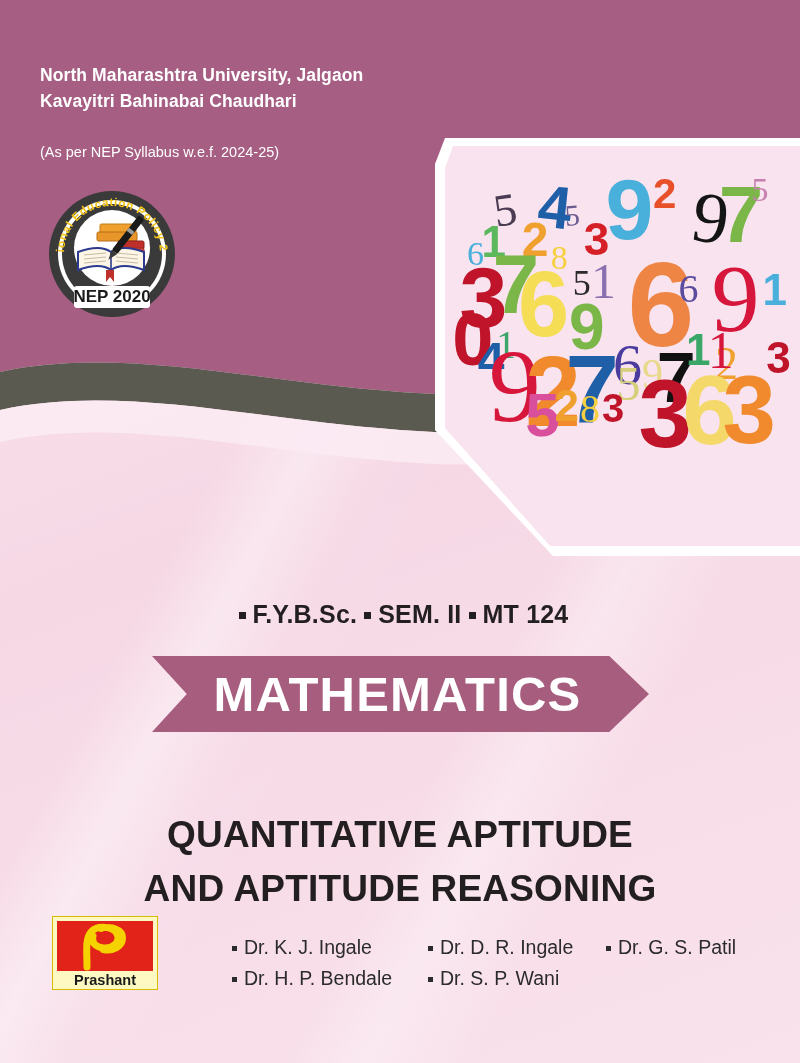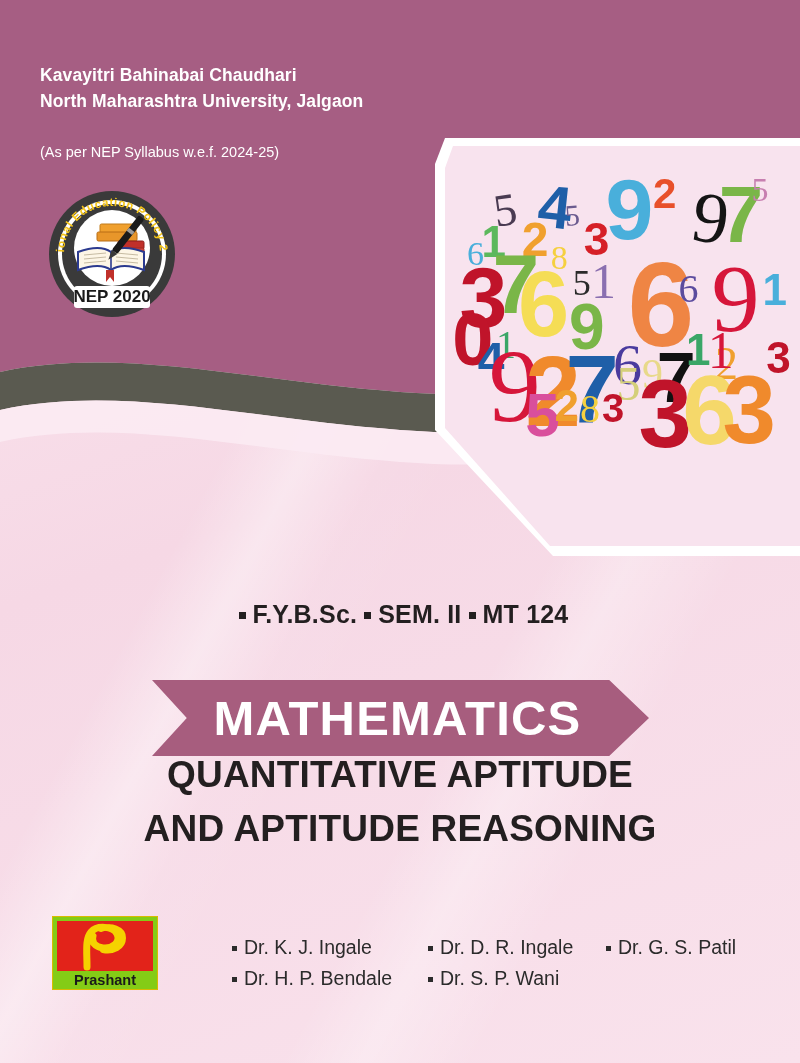--- a/index.html
+++ b/index.html
@@ -104,21 +104,20 @@
     margin: 0 7px;
   }
 
   
   .ribbon {
     position: absolute;
     left: 152px;
     top: 656px;
     width: 497px;
     height: 76px;
-    margin-top: 24px;
   }
   .ribbon-shape {
     position: absolute;
     inset: 0;
     background: #a75d7e;
     clip-path: polygon(0% 0%, 92% 0%, 100% 50%, 92% 100%, 0% 100%, 7% 50%);
   }
   .ribbon-text {
     position: absolute;
     inset: 0;
@@ -130,37 +129,37 @@
     font-weight: bold;
     letter-spacing: 1.2px;
     padding-right: 6px;
     box-sizing: border-box;
   }
 
   
   .subtitle {
     position: absolute;
     left: 0; right: 0;
-    top: 748px;
+    top: 808px;
     text-align: center;
     color: #231f20;
     font-size: 37px;
     font-weight: bold;
     line-height: 54px;
     letter-spacing: 0.2px;
   }
 
   
   .pub-logo {
     position: absolute;
     left: 52px;
     top: 916px;
     width: 106px;
     height: 74px;
-    background: #84cc16;
+    background: #fef9c3;
     border: 1px solid #d9bb00;
     box-sizing: border-box;
     padding: 4px;
   }
   .pub-logo-inner {
     position: relative;
     width: 100%;
     height: 50px;
     background: #e2231a;
   }
@@ -202,22 +201,22 @@
 
   <svg class="bg-wave" viewBox="0 0 800 470" preserveAspectRatio="none">
     <path d="M0,0 H800 V300 C660,372 560,404 400,392 C250,381 120,346 0,372 Z" fill="#a65e83"></path>
     <path d="M0,372 C120,346 250,381 400,392 C560,404 660,372 800,300 L800,340
              C660,412 560,442 400,430 C250,419 120,384 0,410 Z" fill="#5a5a50"></path>
     <path d="M0,410 C120,384 250,419 400,430 C560,442 660,412 800,340 L800,372
              C660,444 560,474 400,462 C250,451 120,416 0,442 Z" fill="#fbeaf2" opacity="0.95"></path>
   </svg>
 
   <div class="uni-block">
+    <div class="uni-line">North Maharashtra University, Jalgaon</div>
     <div class="uni-line">Kavayitri Bahinabai Chaudhari</div>
-    <div class="uni-line">North Maharashtra University, Jalgaon</div>
     <div class="uni-note">(As per NEP Syllabus w.e.f. 2024-25)</div>
   </div>
 
   <svg class="nep-seal" viewBox="0 0 128 128">
     <defs>
       <path id="nepArc" d="M 16,64 A 48,48 0 0 1 112,64" fill="none"></path>
     </defs>
     <circle cx="64" cy="64" r="63" fill="#3a3a3a"></circle>
     <circle cx="64" cy="64" r="54" fill="#ffffff"></circle>
     <circle cx="64" cy="64" r="50" fill="#3a3a3a"></circle>

